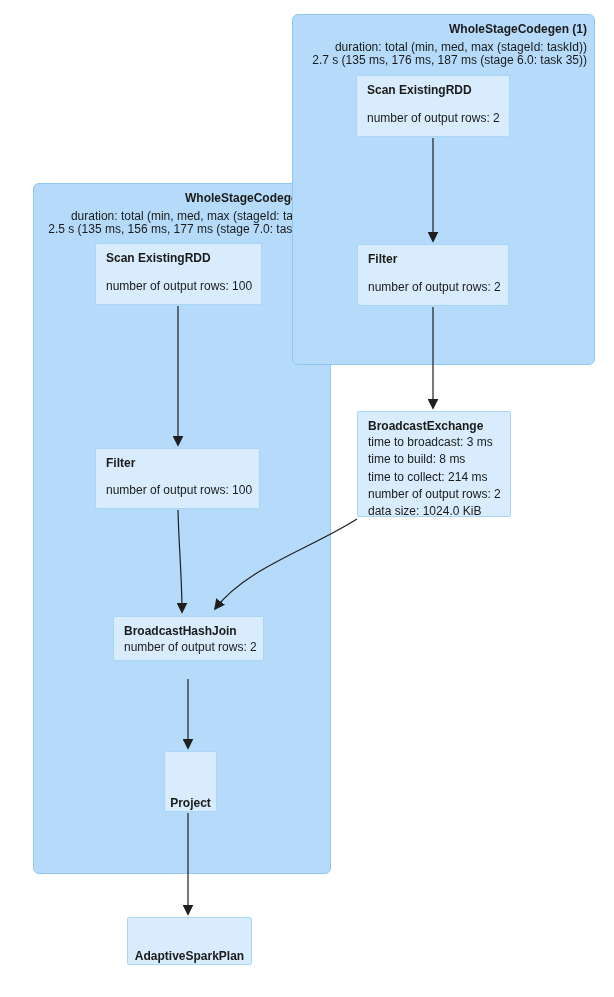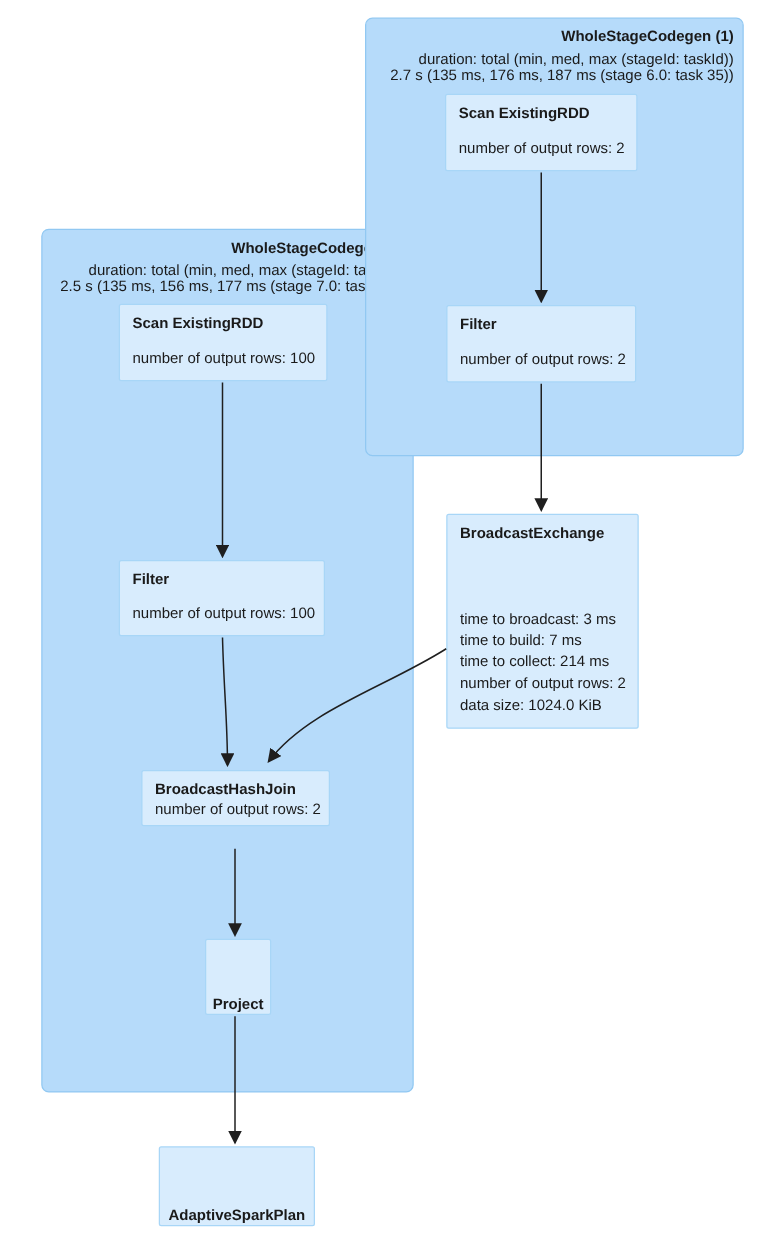--- a/index.html
+++ b/index.html
@@ -59,26 +59,26 @@
   .node .title { font-weight: bold; line-height: 15px; }
   .node .metrics { line-height: 17.3px; }
   .node.center {
     justify-content: flex-end;
     align-items: center;
     text-align: center;
     padding: 0 2px;
   }
   .n-scan-rdd-1   { left: 356px; top: 75px;  width: 154px; height: 62px; }
   .n-filter-1     { left: 357px; top: 244px; width: 152px; height: 62px; }
-  .n-bexchange    { left: 357px; top: 411px; width: 154px; height: 172px; }
+  .n-bexchange    { left: 357px; top: 411px; width: 154px; height: 106px; }
   .n-scan-rdd-2   { left: 95px;  top: 243px; width: 167px; height: 62px; }
   .n-filter-2     { left: 95px;  top: 448px; width: 165px; height: 61px; }
   .n-bhj          { left: 113px; top: 616px; width: 151px; height: 45px; }
   .n-project      { left: 164px; top: 751px; width: 53px;  height: 61px; }
-  .n-adaptive     { left: 127px; top: 917px; width: 125px; height: 64px; }
+  .n-adaptive     { left: 127px; top: 917px; width: 125px; height: 48px; }
   .edges {
     position: absolute;
     left: 0; top: 0;
     width: 614px; height: 997px;
     z-index: 4;
     pointer-events: none;
   }
   .edge-path {
     stroke: var(--edge-color);
     stroke-width: 1.2px;
@@ -118,21 +118,21 @@
     <div class="title">Filter</div>
     <div class="metrics">
       <div>number of output rows: 2</div>
     </div>
   </div>
 
   <div class="node n-bexchange">
     <div class="title">BroadcastExchange</div>
     <div class="metrics">
       <div>time to broadcast: 3 ms</div>
-      <div>time to build: 7 ms</div>
+      <div>time to build: 8 ms</div>
       <div>time to collect: 214 ms</div>
       <div>number of output rows: 2</div>
       <div>data size: 1024.0 KiB</div>
     </div>
   </div>
 
   <div class="node n-scan-rdd-2">
     <div class="title">Scan ExistingRDD</div>
     <div class="metrics">
       <div>number of output rows: 100</div>

